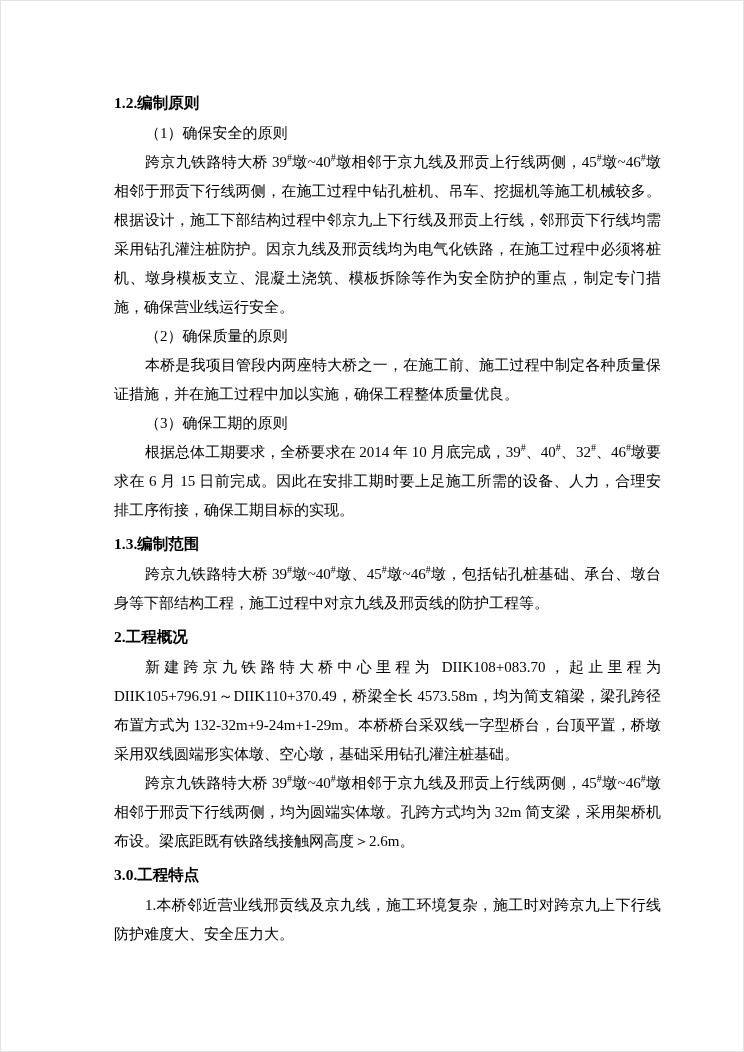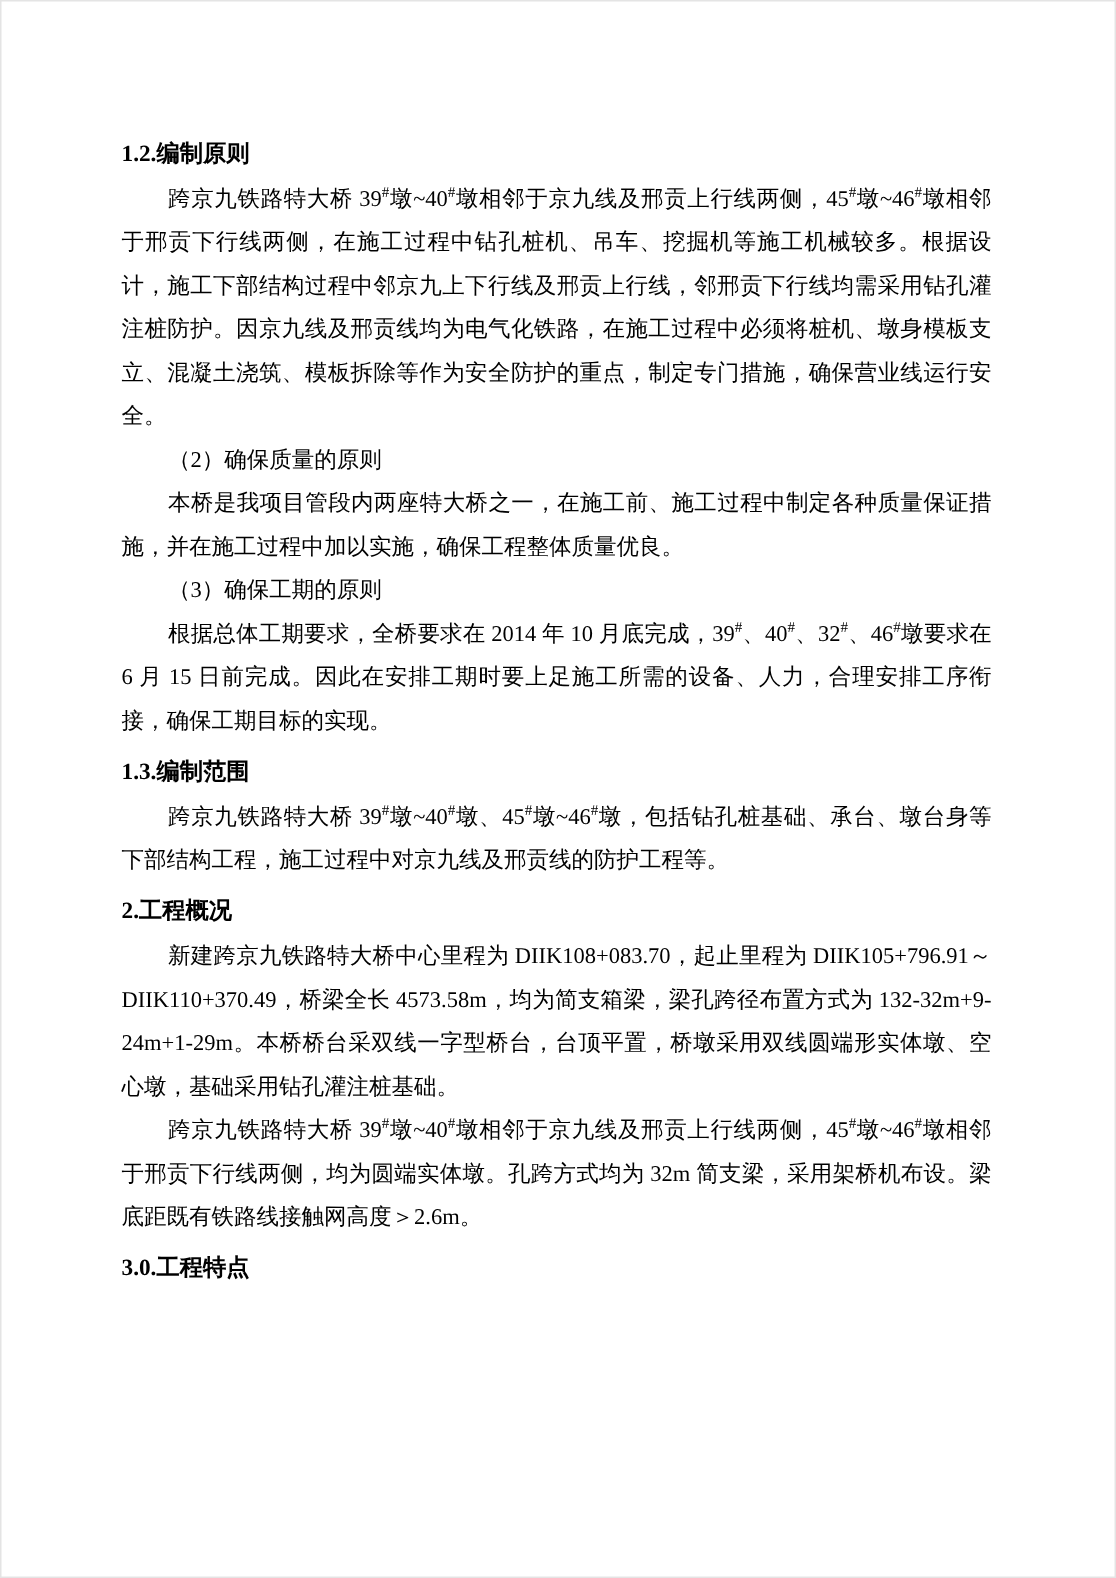--- a/index.html
+++ b/index.html
@@ -10,21 +10,21 @@
   body {
     width: 744px;
     height: 1052px;
     font-family: "Liberation Serif", "DejaVu Serif", serif;
     color: #000000;
   }
   .page {
     box-sizing: border-box;
     width: 744px;
     height: 1052px;
-    padding: 84px 83px 40px 81px;
+    padding: 84px 83px 40px 114px;
     background: #ffffff;
     outline: 1px solid #e4e4e4;
     outline-offset: -1px;
     overflow: hidden;
   }
   .doc p {
     margin: 0;
     font-size: 15px;
     line-height: 29px;
     text-align: justify;
@@ -47,25 +47,27 @@
     line-height: 0;
     vertical-align: super;
   }
 </style>
 </head>
 <body>
 
 <div class="page">
   <div class="doc">
       <p class="heading"><span>1.2.编制原则</span></p>
+      <p class="body"><span>（1）确保安全的原则</span></p>
       <p class="body"><span>跨京九铁路特大桥 39</span><sup>#</sup><span>墩~40</span><sup>#</sup><span>墩相邻于京九线及邢贡上行线两侧，45</span><sup>#</sup><span>墩~46</span><sup>#</sup><span>墩相邻于邢贡下行线两侧，在施工过程中钻孔桩机、吊车、挖掘机等施工机械较多。根据设计，施工下部结构过程中邻京九上下行线及邢贡上行线，邻邢贡下行线均需采用钻孔灌注桩防护。因京九线及邢贡线均为电气化铁路，在施工过程中必须将桩机、墩身模板支立、混凝土浇筑、模板拆除等作为安全防护的重点，制定专门措施，确保营业线运行安全。</span></p>
       <p class="body"><span>（2）确保质量的原则</span></p>
       <p class="body"><span>本桥是我项目管段内两座特大桥之一，在施工前、施工过程中制定各种质量保证措施，并在施工过程中加以实施，确保工程整体质量优良。</span></p>
       <p class="body"><span>（3）确保工期的原则</span></p>
       <p class="body"><span>根据总体工期要求，全桥要求在 2014 年 10 月底完成，39</span><sup>#</sup><span>、40</span><sup>#</sup><span>、32</span><sup>#</sup><span>、46</span><sup>#</sup><span>墩要求在 6 月 15 日前完成。因此在安排工期时要上足施工所需的设备、人力，合理安排工序衔接，确保工期目标的实现。</span></p>
       <p class="heading"><span>1.3.编制范围</span></p>
       <p class="body"><span>跨京九铁路特大桥 39</span><sup>#</sup><span>墩~40</span><sup>#</sup><span>墩、45</span><sup>#</sup><span>墩~46</span><sup>#</sup><span>墩，包括钻孔桩基础、承台、墩台身等下部结构工程，施工过程中对京九线及邢贡线的防护工程等。</span></p>
       <p class="heading"><span>2.工程概况</span></p>
       <p class="body"><span>新建跨京九铁路特大桥中心里程为 DIIK108+083.70，起止里程为 DIIK105+796.91～DIIK110+370.49，桥梁全长 4573.58m，均为简支箱梁，梁孔跨径布置方式为 132-32m+9-24m+1-29m。本桥桥台采双线一字型桥台，台顶平置，桥墩采用双线圆端形实体墩、空心墩，基础采用钻孔灌注桩基础。</span></p>
       <p class="body"><span>跨京九铁路特大桥 39</span><sup>#</sup><span>墩~40</span><sup>#</sup><span>墩相邻于京九线及邢贡上行线两侧，45</span><sup>#</sup><span>墩~46</span><sup>#</sup><span>墩相邻于邢贡下行线两侧，均为圆端实体墩。孔跨方式均为 32m 简支梁，采用架桥机布设。梁底距既有铁路线接触网高度＞2.6m。</span></p>
       <p class="heading"><span>3.0.工程特点</span></p>
+      <p class="body"><span>1.本桥邻近营业线邢贡线及京九线，施工环境复杂，施工时对跨京九上下行线防护难度大、安全压力大。</span></p>
     </div>
 </div>
 
 </body></html>

